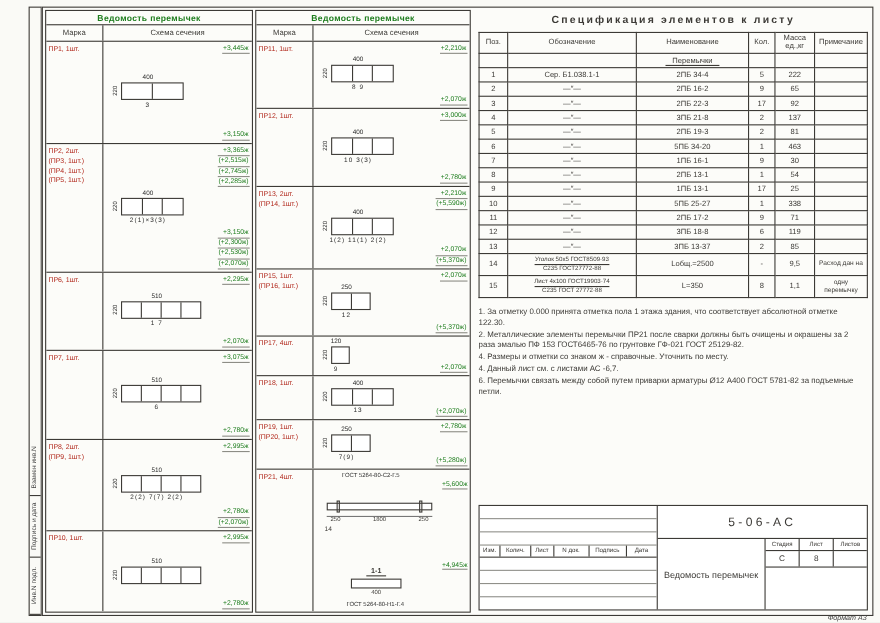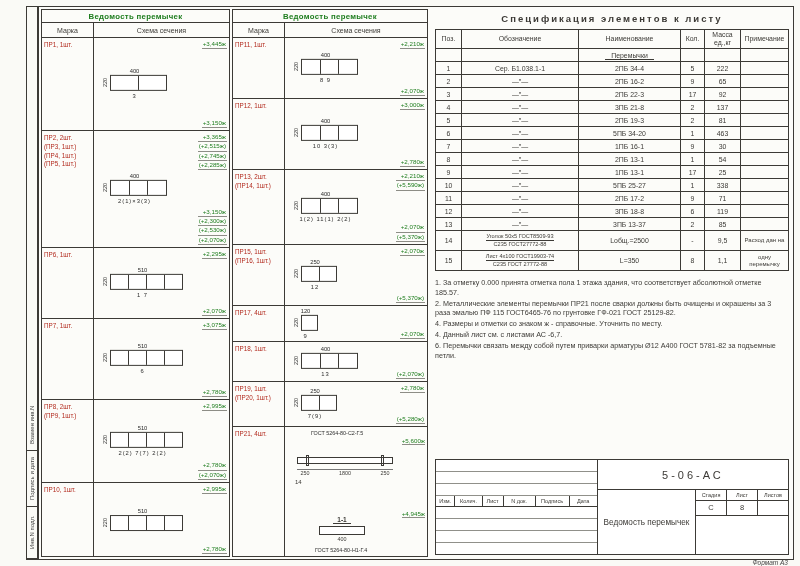--- a/index.html
+++ b/index.html
@@ -638,22 +638,22 @@
               <td><span class="fr"><span class="t">Лист 4х100 ГОСТ19903-74</span><span>С235 ГОСТ 27772-88</span></span></td>
               <td>L=350</td>
               <td>8</td>
               <td>1,1</td>
               <td class="note">одну перемычку</td>
             </tr>
           </tbody>
       </table>
 
       <div class="notes">
-          <div class="note-line">1. За отметку 0.000 принята отметка пола 1 этажа здания, что соответствует абсолютной отметке 185.57.</div>
-          <div class="note-line">2. Металлические элементы перемычки ПР21 после сварки должны быть очищены и окрашены за 3 раза эмалью ПФ 115 ГОСТ6465-76 по грунтовке ГФ-021 ГОСТ 25129-82.</div>
+          <div class="note-line">1. За отметку 0.000 принята отметка пола 1 этажа здания, что соответствует абсолютной отметке 122.30.</div>
+          <div class="note-line">2. Металлические элементы перемычки ПР21 после сварки должны быть очищены и окрашены за 2 раза эмалью ПФ 153 ГОСТ6465-76 по грунтовке ГФ-021 ГОСТ 25129-82.</div>
           <div class="note-line">4. Размеры и отметки со знаком ж - справочные. Уточнить по месту.</div>
           <div class="note-line">4. Данный лист см. с листами АС -6,7.</div>
           <div class="note-line">6. Перемычки связать между собой путем приварки арматуры Ø12 А400 ГОСТ 5781-82 за подъемные петли.</div>
         </div>
 
       <div class="tblock">
         <div class="tb-left">
           <div class="tb-erow"></div>
           <div class="tb-erow"></div>
           <div class="tb-erow"></div>

